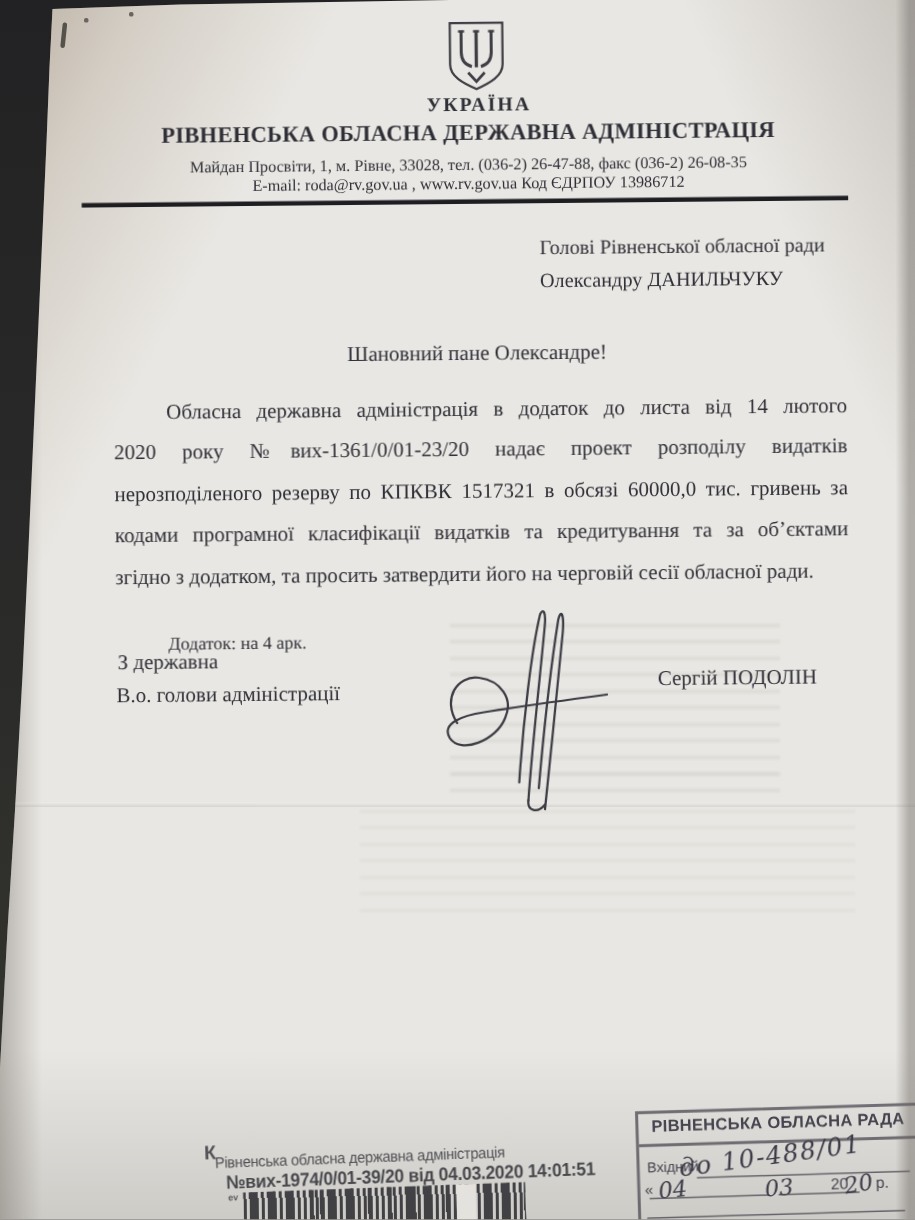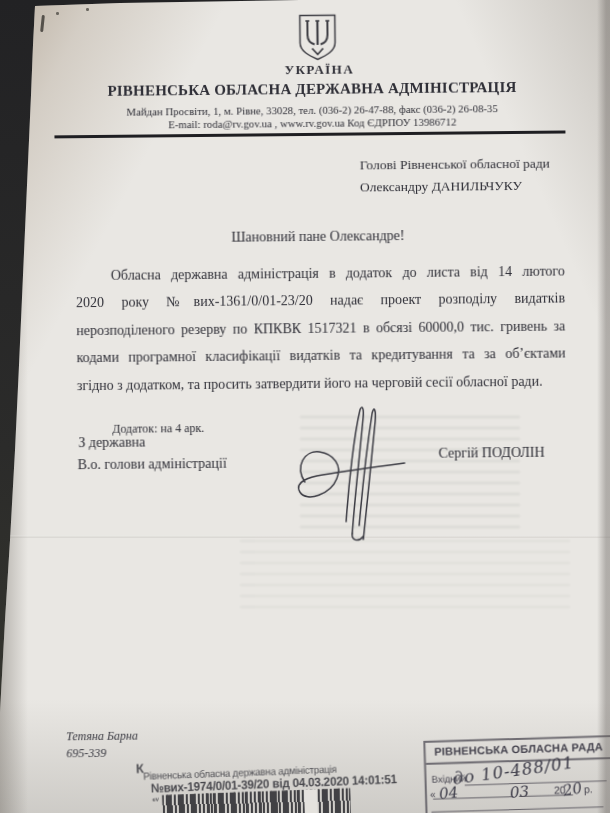--- a/index.html
+++ b/index.html
@@ -156,24 +156,20 @@
       <div class="abs signoff1">З державна</div>
       <div class="abs signoff2">В.о. голови адміністрації</div>
       <div class="abs signer">Сергій ПОДОЛІН</div>
       <svg class="abs signature" viewBox="0 0 130 138" fill="none" stroke="#3c3c44" stroke-width="1.5" stroke-linecap="round">
         <path d="M16,78 C6,62 16,46 31,48 C45,50 54,62 48,75 C42,90 18,99 11,88 C5,78 20,73 34,71 C60,67 92,63 116,60"></path>
         <path d="M57,118 C60,78 66,30 72,6 C74,2 76,4 75,14 C72,44 66,92 63,130"></path>
         <path d="M70,122 C74,80 80,34 84,10 C86,2 88,6 87,18 C84,48 78,100 74,136"></path>
         <path d="M63,130 C62,137 69,139 74,133"></path>
       </svg>
 
-      <div class="abs executor">
-        <div>Тетяна Барна</div>
-        <div>695-339</div>
-      </div>
 
       <div class="abs reg-stamp">
         <div class="reg-k">К</div>
         <div class="reg-org">Рівненська обласна державна адміністрація</div>
         <div class="reg-num">№вих-1974/0/01-39/20 від 04.03.2020 14:01:51</div>
         <div class="reg-prefix">ev</div>
         <div class="barcode">
           <div class="barcode-gap"></div>
         </div>
       </div>

